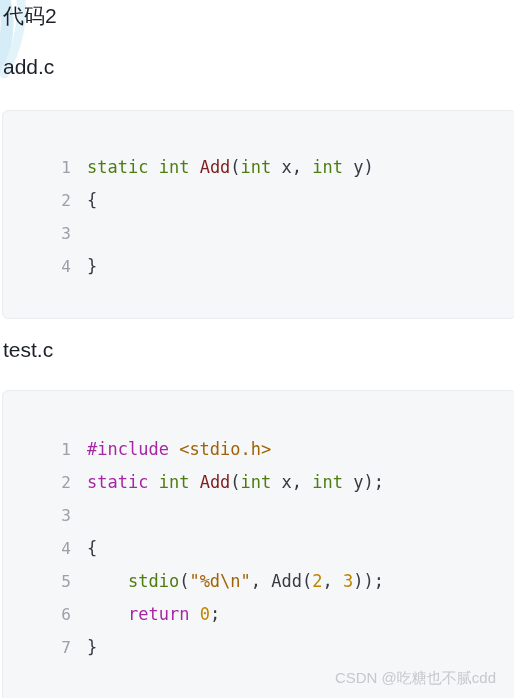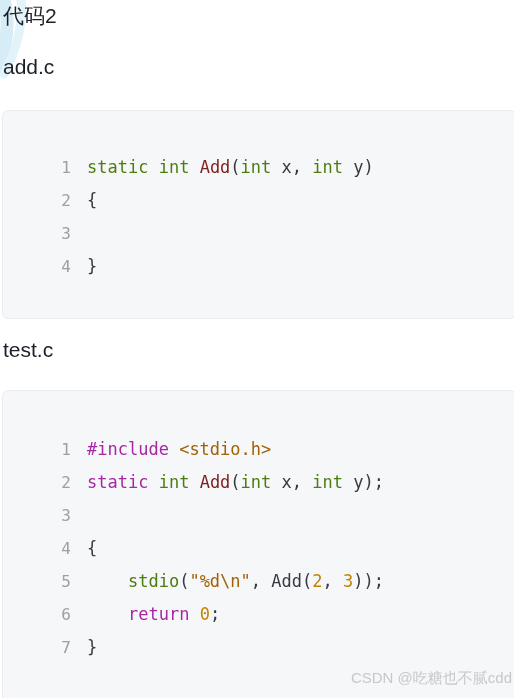--- a/index.html
+++ b/index.html
@@ -109,21 +109,21 @@
   .tok-kw   { color: #4d7c0f; }
   .tok-fn   { color: #7f1d1d; }
   .tok-ctl  { color: #a626a4; }
   .tok-str  { color: #a16207; }
   .tok-num  { color: #c18401; }
   .tok-pl   { color: #383a42; }
 
   
   .csdn-watermark {
     position: absolute;
-    right: 8px;
+    right: 24px;
     bottom: 10px;
     font-size: 15px;
     line-height: 20px;
     color: #c6c8cc;
     white-space: nowrap;
     font-family: "Liberation Sans", "DejaVu Sans", sans-serif;
     z-index: 3;
   }
 </style>
 </head>

